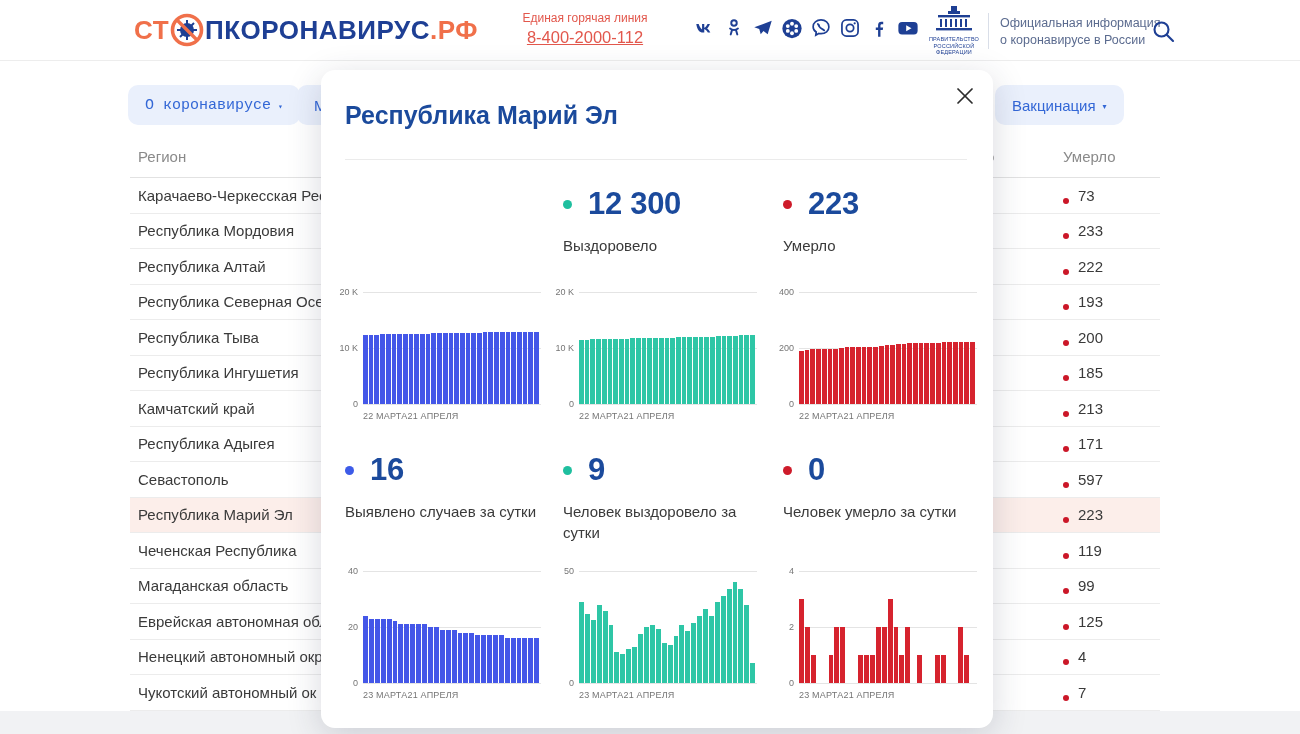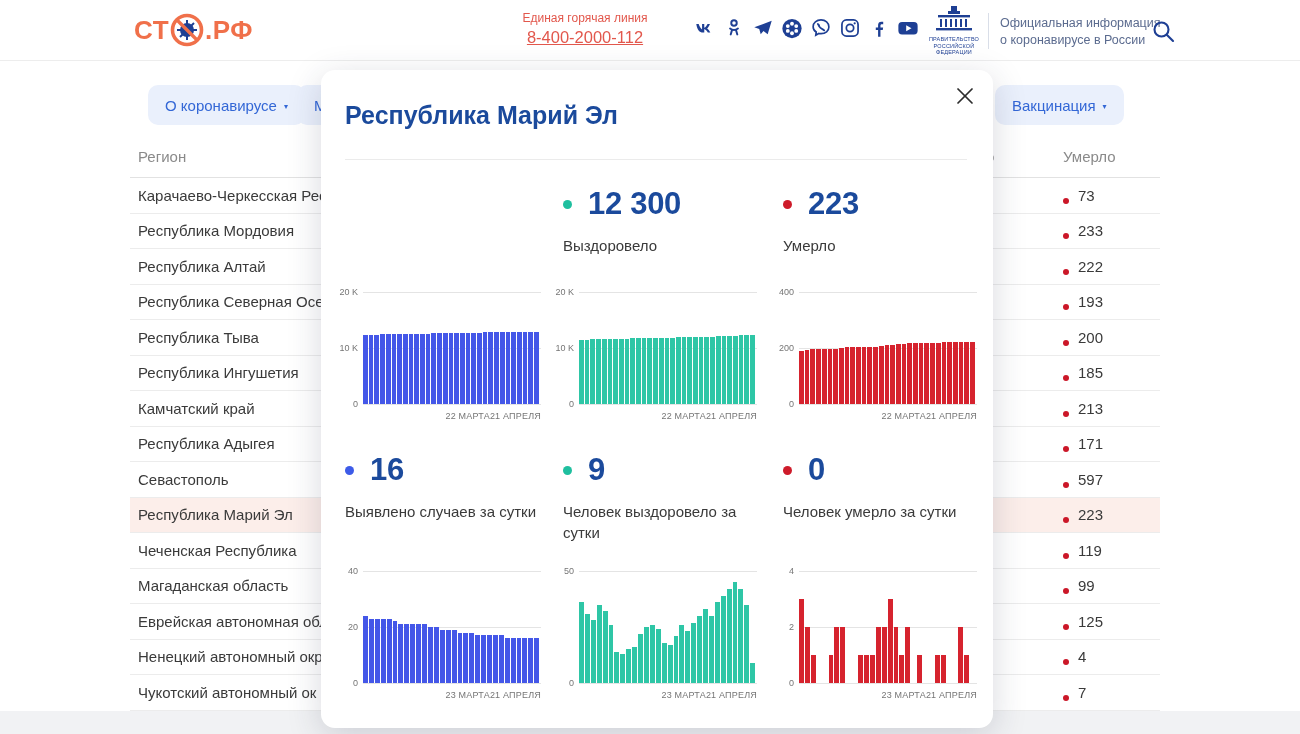--- a/index.html
+++ b/index.html
@@ -65,40 +65,41 @@
   .chart { position:absolute; width:206px; height:134px; }
   .cr1 { top:222px; } .cr2 { top:501px; }
   .cc1 { left:14px; } .cc2 { left:230px; } .cc3 { left:450px; }
   .chart-body { display:flex; height:112px; }
   .ycol { position:relative; width:28px; height:112px; }
   .ytick { position:absolute; right:5px; transform:translateY(-50%); font-size:9px; color:#757575; white-space:nowrap; }
   .plot { position:relative; flex:1; height:112px; }
   .gridline { position:absolute; left:0; right:0; height:1px; background:#e4e4e4; }
   .bars { position:absolute; left:0; right:2px; top:0; bottom:0; display:flex; align-items:flex-end; gap:1px; }
   .bar { flex:1; min-width:0; }
-  .xlabels { display:flex; justify-content:flex-end; margin-top:7px; padding-left:28px;
+  .xlabels { display:flex; justify-content:flex-start; margin-top:7px; padding-left:28px;
     font-size:9px; color:#757575; letter-spacing:.2px; }
 </style>
 </head>
 <body>
 
 <div class="header">
   <div class="logo">
     <span class="or">СТ</span>
     <svg width="34" height="34" viewBox="0 0 34 34">
       <circle cx="17" cy="17" r="14.5" fill="none" stroke="#F0704A" stroke-width="3.6"></circle>
       <g stroke="#1E3F94" stroke-width="2">
         <line x1="17" y1="7" x2="17" y2="27"></line>
           <line x1="7" y1="17" x2="27" y2="17"></line>
         <line x1="10" y1="10" x2="24" y2="24"></line>
           <line x1="24" y1="10" x2="10" y2="24"></line>
       </g>
       <circle cx="17" cy="17" r="7" fill="#1E3F94"></circle>
       <line x1="7" y1="7" x2="27" y2="27" stroke="#F0704A" stroke-width="3.4"></line>
     </svg>
+    <span class="nv">ПКОРОНАВИРУС</span>
     <span class="or">.РФ</span>
   </div>
 
   <div class="hotline">
     <div class="hl1">Единая горячая линия</div>
     <div class="hl2">8-400-2000-112</div>
   </div>
 
   <div class="socials">
     <span class="soc">
@@ -187,21 +188,21 @@
   </div>
 
   <div class="search-btn">
     <svg width="26" height="26" viewBox="0 0 26 26" fill="none" stroke="#1E3F94" stroke-width="2.1" stroke-linecap="round">
         <circle cx="11.5" cy="11.5" r="7"></circle>
         <line x1="17" y1="17" x2="23" y2="23"></line>
       </svg>
   </div>
 </div>
 
-<div class="pill" style="left:148px;">
+<div class="pill" style="left:128px;font-family:Liberation Mono, monospace;">
   <span>О коронавирусе</span>
   <span class="arr">▾</span>
 </div>
 <div class="pill" style="left:297px; width:90px;">
   <span>Ме</span>
 </div>
 <div class="pill" style="left:995px;">
   <span>Вакцинация</span>
   <span class="arr">▾</span>
 </div>

